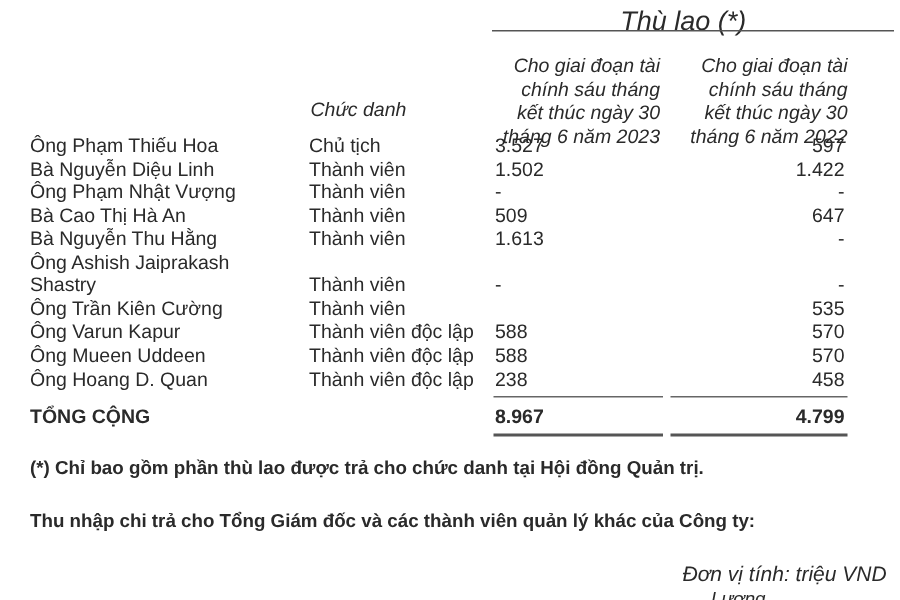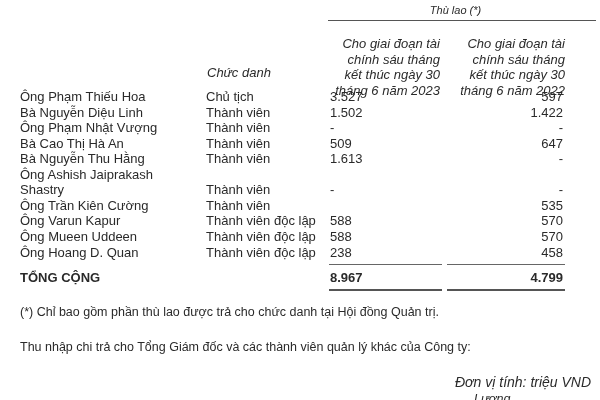--- a/index.html
+++ b/index.html
@@ -5,34 +5,34 @@
   html, body { margin: 0; padding: 0; }
   body {
     width: 600px; height: 400px; overflow: hidden;
     background: #ffffff; color: #2a2a2a;
     font-family: "Liberation Sans", sans-serif;
     font-size: 13px;
     position: relative;
   }
   .abs { position: absolute; white-space: nowrap; text-align: right; }
   .it { font-style: italic; }
-  .hdr-group { left: 318px; width: 275px; top: 4px; text-align: center; font-style: italic; font-size: 11px; }
+  .hdr-group { left: 318px; width: 275px; top: 4px; text-align: center; font-style: italic; font-size: 18px; }
   .hdr-line { position: absolute; left: 328px; top: 20px; width: 268px; height: 1px; background: #555; }
   .col-head { top: 36px; width: 110px; text-align: right; font-style: italic; line-height: 15.5px; font-size: 13px; white-space: normal; }
   .col1 { left: 330px; }
   .col2 { left: 453px; width: 112px; }
   .title-head { left: 207px; top: 65px; font-style: italic; }
   .row { position: absolute; left: 0; width: 542px; height: 15.5px; line-height: 15.5px; }
   .row .name { position: absolute; left: 20px; }
   .row .role { position: absolute; left: 206px; }
   .row .v1 { position: absolute; left: 330px; width: 110px; text-align: left; }
   .row .v2 { position: absolute; left: 453px; width: 110px; text-align: right; }
   .line { position: absolute; height: 1px; background: #666; }
   .total { font-weight: bold; padding-left: 20px; }
-  .note { left: 20px; font-size: 12.5px; }
+  .note { left: 20px; font-size: 12.5px; font-weight: bold; }
 </style>
 </head>
 <body>
 
 <div class="abs hdr-group">Thù lao (*)</div>
 <div class="hdr-line"></div>
 <div class="abs col-head col1">Cho giai đoạn tài chính sáu tháng kết thúc ngày 30 tháng 6 năm 2023</div>
 <div class="abs col-head col2">Cho giai đoạn tài chính sáu tháng kết thúc ngày 30 tháng 6 năm 2022</div>
 <div class="abs title-head">Chức danh</div>
 

